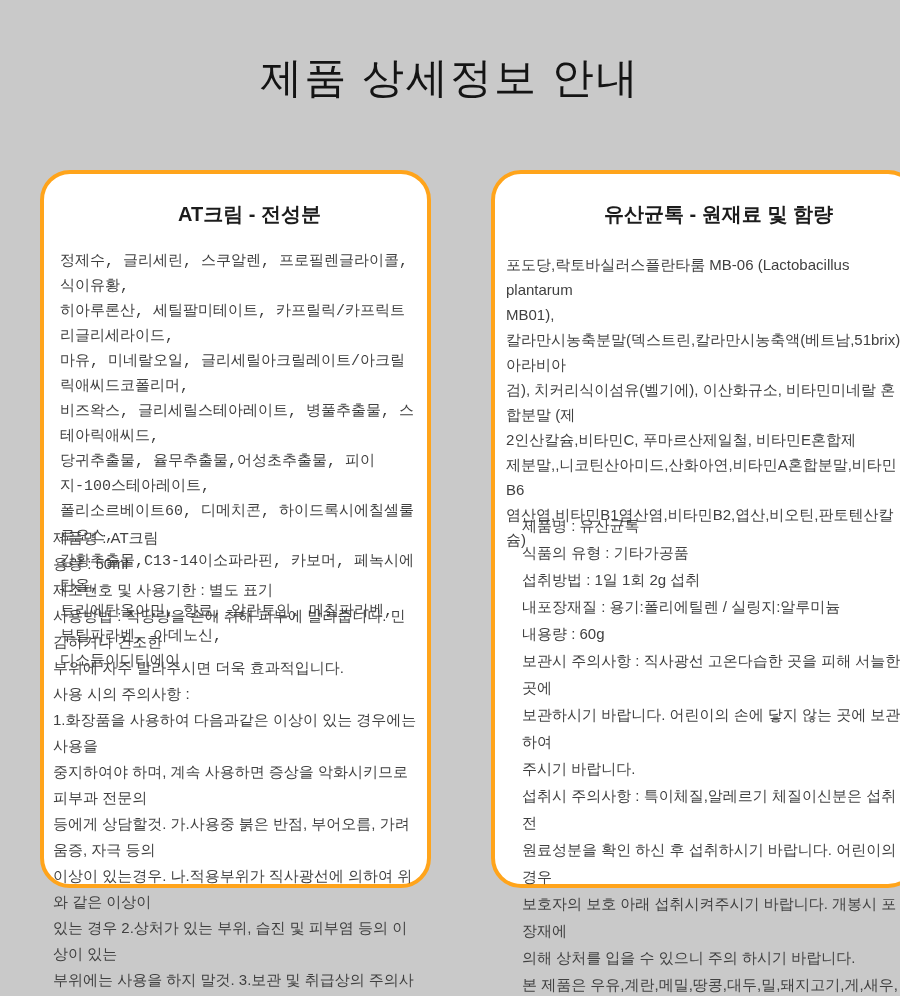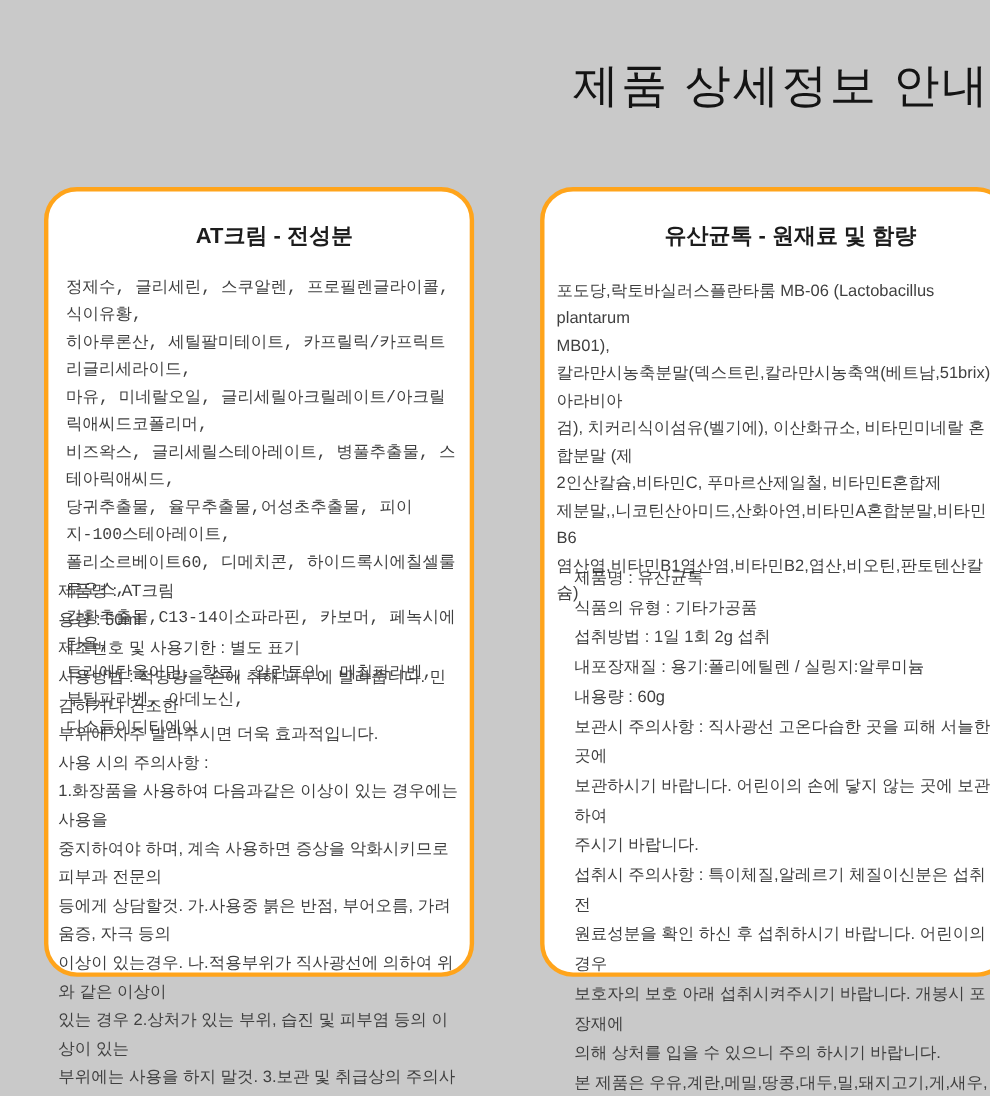--- a/index.html
+++ b/index.html
@@ -12,21 +12,21 @@
     background: #c9c9c9;
     position: relative;
     font-family: "Liberation Sans", "DejaVu Sans", sans-serif;
     overflow: hidden;
   }
   .page-title {
     position: absolute;
     top: 50px;
     left: 0;
     width: 100%;
-    text-align: right;
+    text-align: center;
     font-size: 42px;
     font-weight: 500;
     letter-spacing: 2px;
     color: #141414;
   }
   .card {
     position: absolute;
     top: 170px;
     height: 718px;
     background: #ffffff;

